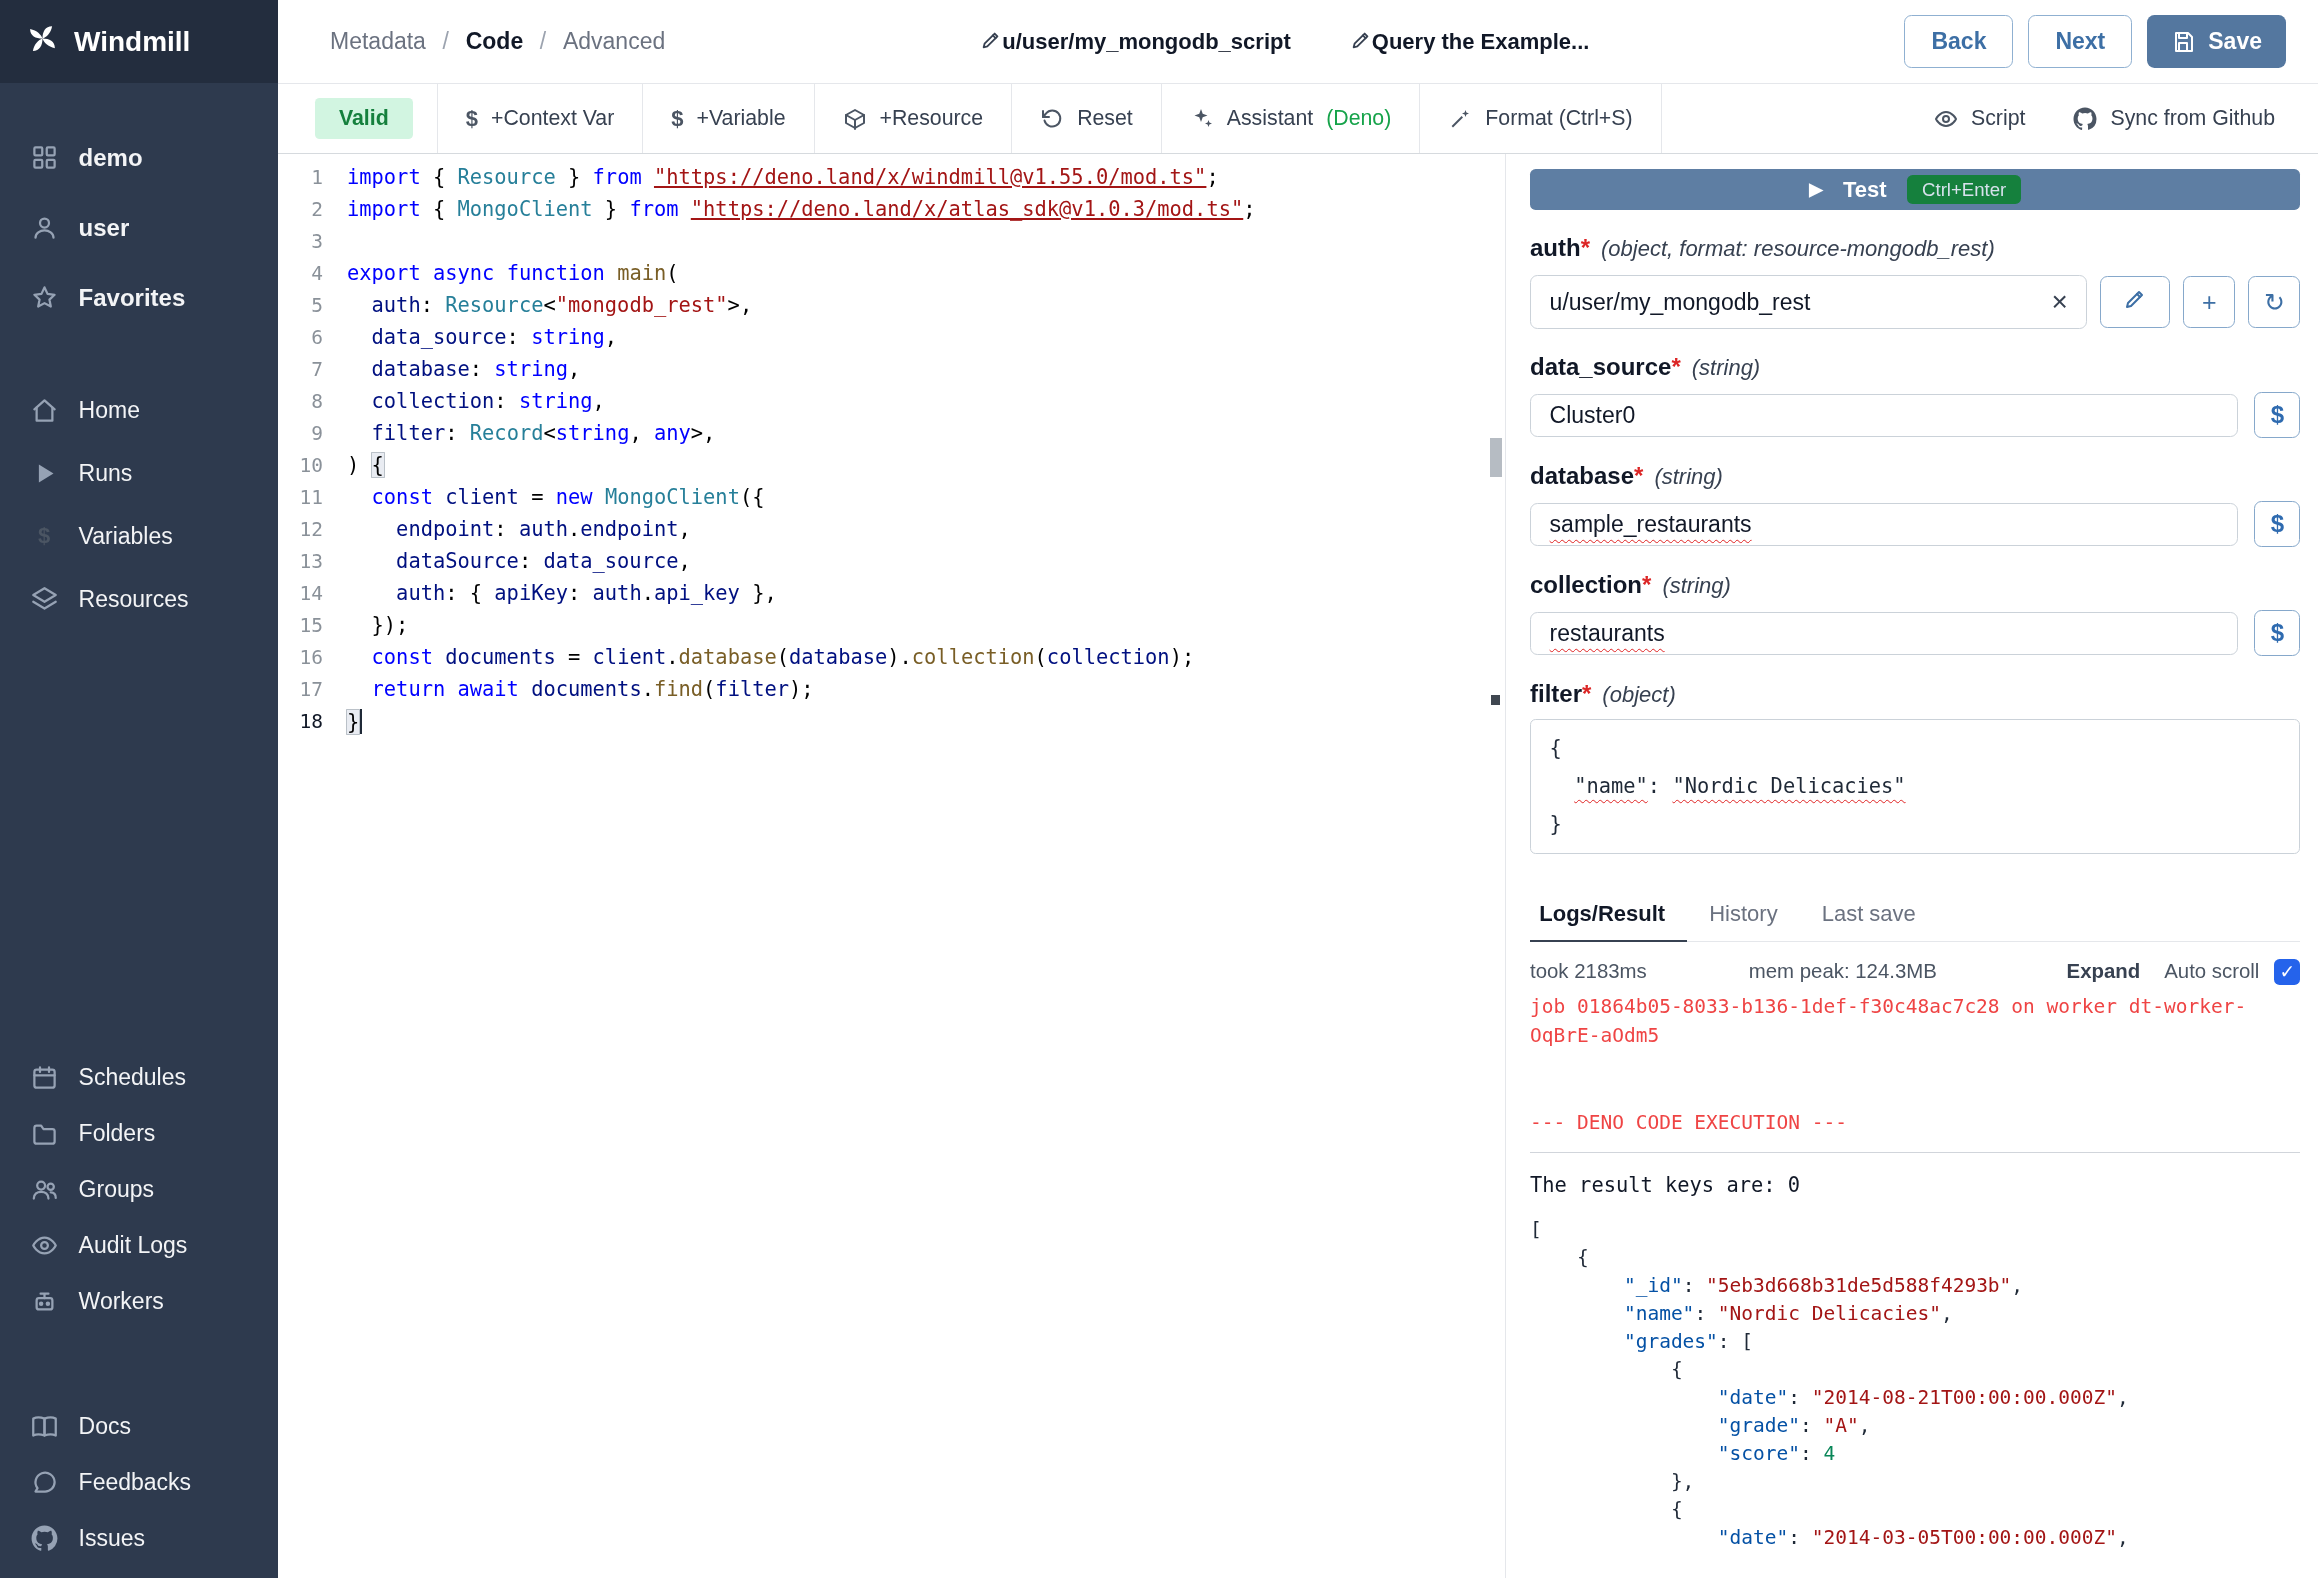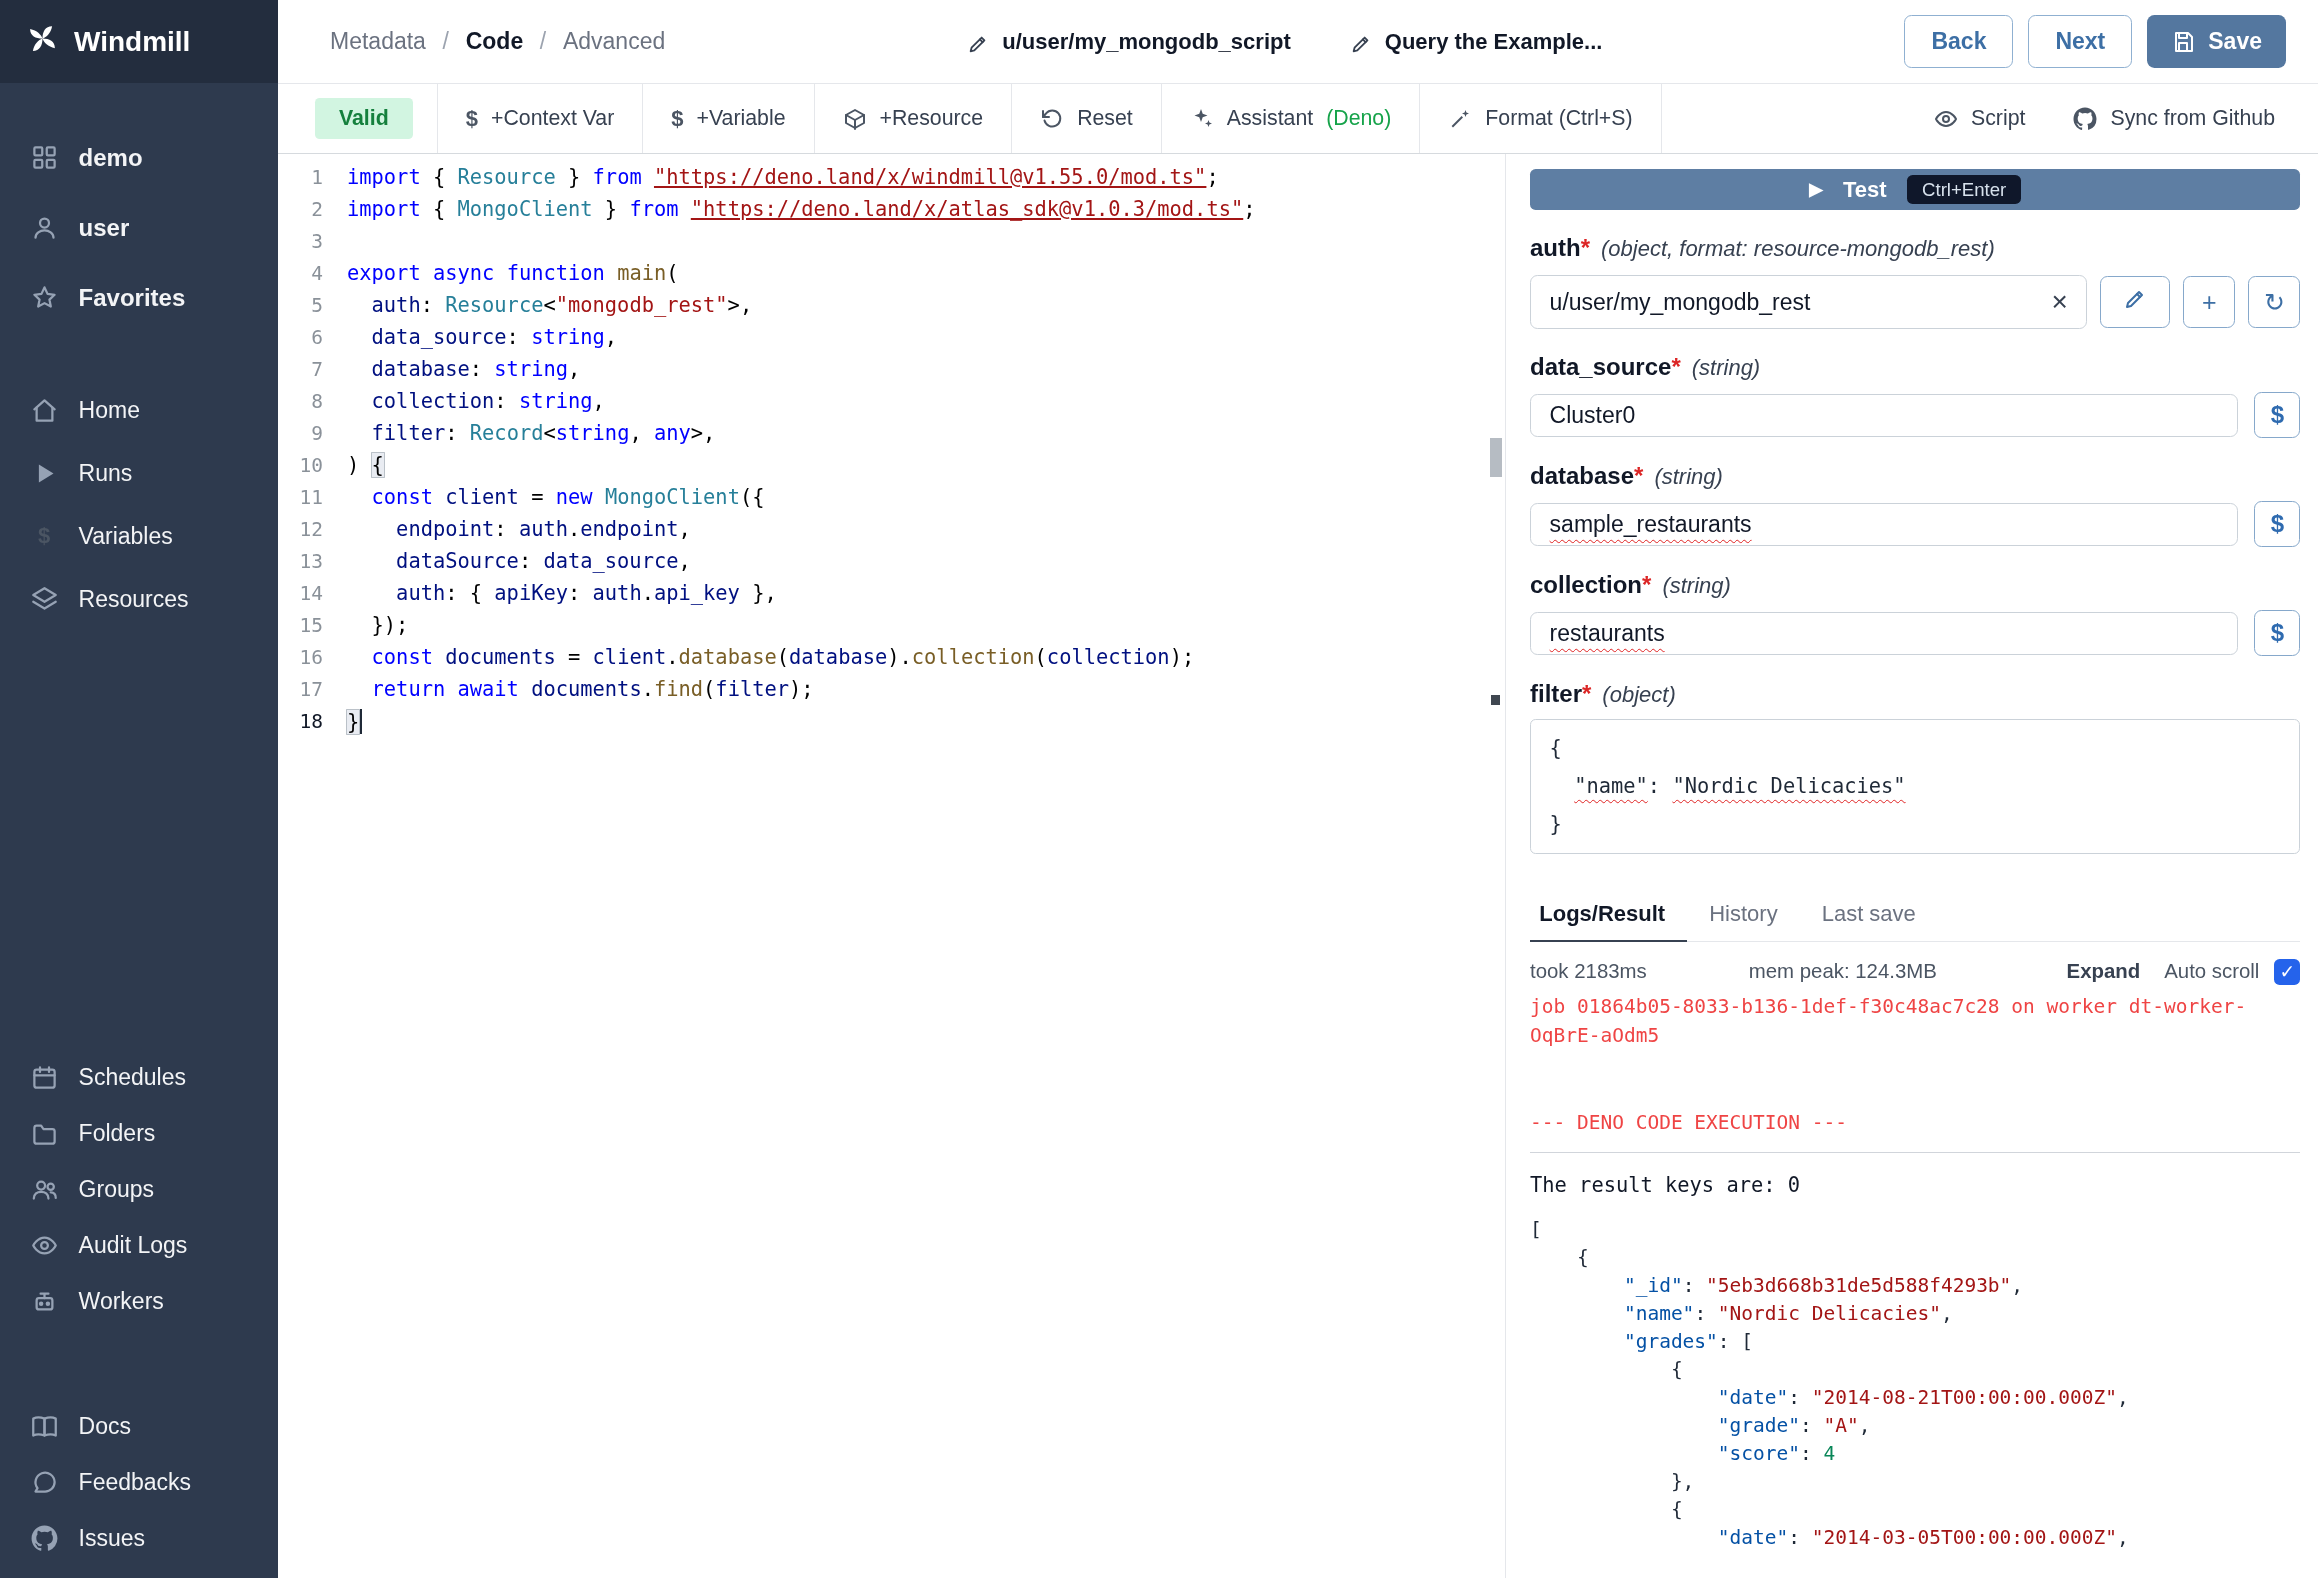--- a/index.html
+++ b/index.html
@@ -27,21 +27,21 @@
   .s-icon svg { width:27px; height:27px; }
 
   
   .main { flex:1; display:flex; flex-direction:column; min-width:0; }
 
   .topbar { height:83px; flex-shrink:0; display:flex; align-items:center; padding:0 33px 0 52px; }
   .breadcrumb { display:flex; gap:16.7px; font-size:23px; color:#6b7280; align-items:center; }
   .bc-item.active { color:#111827; font-weight:700; }
   .bc-sep { color:#9ca3af; }
   .path-edits { display:flex; gap:59px; margin:0 auto; align-items:center; }
-  .path-edit { display:flex; gap:13px; align-items:flex-end; font-size:22px; font-weight:600; color:#111827; cursor:pointer; }
+  .path-edit { display:flex; align-items:flex-start; font-size:22px; font-weight:600; color:#111827; cursor:pointer; }
   .path-edit .icn { color:#374151; display:flex; }
   .path-edit .icn svg { width:22px; height:22px; }
   .header-actions { display:flex; gap:15px; align-items:center; }
   .btn-outline { height:53px; padding:0 26px; border:0.9px solid #8fb0d1; border-radius:7.4px;
                  background:#fff; color:#3d6fa5; font-size:23px; font-weight:600; }
   .btn-solid { height:53px; padding:0 24px; border-radius:7.4px; background:#54779f; color:#fff;
                font-size:23px; font-weight:600; display:flex; align-items:center; gap:13px; }
   .btn-solid .icn { display:flex; } .btn-solid .icn svg { width:24px; height:24px; }
 
   .toolbar { height:71px; flex-shrink:0; display:flex; align-items:stretch;
@@ -76,21 +76,21 @@
   .cursor { display:inline-block; width:1.9px; height:25px; background:#1f2937; vertical-align:-4.6px; margin-left:0.9px; }
   .ed-scroll { position:absolute; top:0; right:0; width:18.6px; height:100%; }
   .ed-thumb { position:absolute; top:284px; right:2.8px; width:12px; height:39px; background:#b6bcc3; }
   .ed-mark  { position:absolute; top:541px; right:4.6px; width:9.3px; height:10.2px; background:#3f4750; }
 
   
   .panel { width:813px; flex-shrink:0; padding:15px 18.6px 0 24px; display:flex; flex-direction:column; overflow:hidden; }
   .test-btn { height:41px; border-radius:5.6px; background:#5e7ea3; color:#fff; display:flex;
               align-items:center; justify-content:center; gap:20.4px; font-size:22px; font-weight:600; flex-shrink:0; }
   .test-btn .play { font-size:17.6px; }
-  .kbd { background:#0f172a; color:#d7e1ec; font-size:18.6px; font-weight:500; padding:3.7px 15px; border-radius:5.6px; }
+  .kbd { background:#15803d; color:#d7e1ec; font-size:18.6px; font-weight:500; padding:3.7px 15px; border-radius:5.6px; }
 
   .field { margin-top:24px; flex-shrink:0; }
   .f-label { font-size:24px; font-weight:700; color:#111827; }
   .req { color:#dc2626; }
   .f-type { margin-left:11px; font-style:italic; font-weight:400; font-size:22px; color:#374151; }
   .auth-row { display:flex; gap:13px; margin-top:13px; align-items:center; }
   .input { flex:1; height:54px; border:0.9px solid #cbd2d9; border-radius:7.4px; background:#fff;
            display:flex; align-items:center; padding:0 18.6px; font-size:23px; color:#111827; cursor:text; }
   .input .clear { margin-left:auto; color:#374151; font-size:28px; line-height:1; cursor:pointer; }
   .sq-btn { width:52px; height:52px; border:0.9px solid #86a8cb; border-radius:7.4px; background:#fff;

